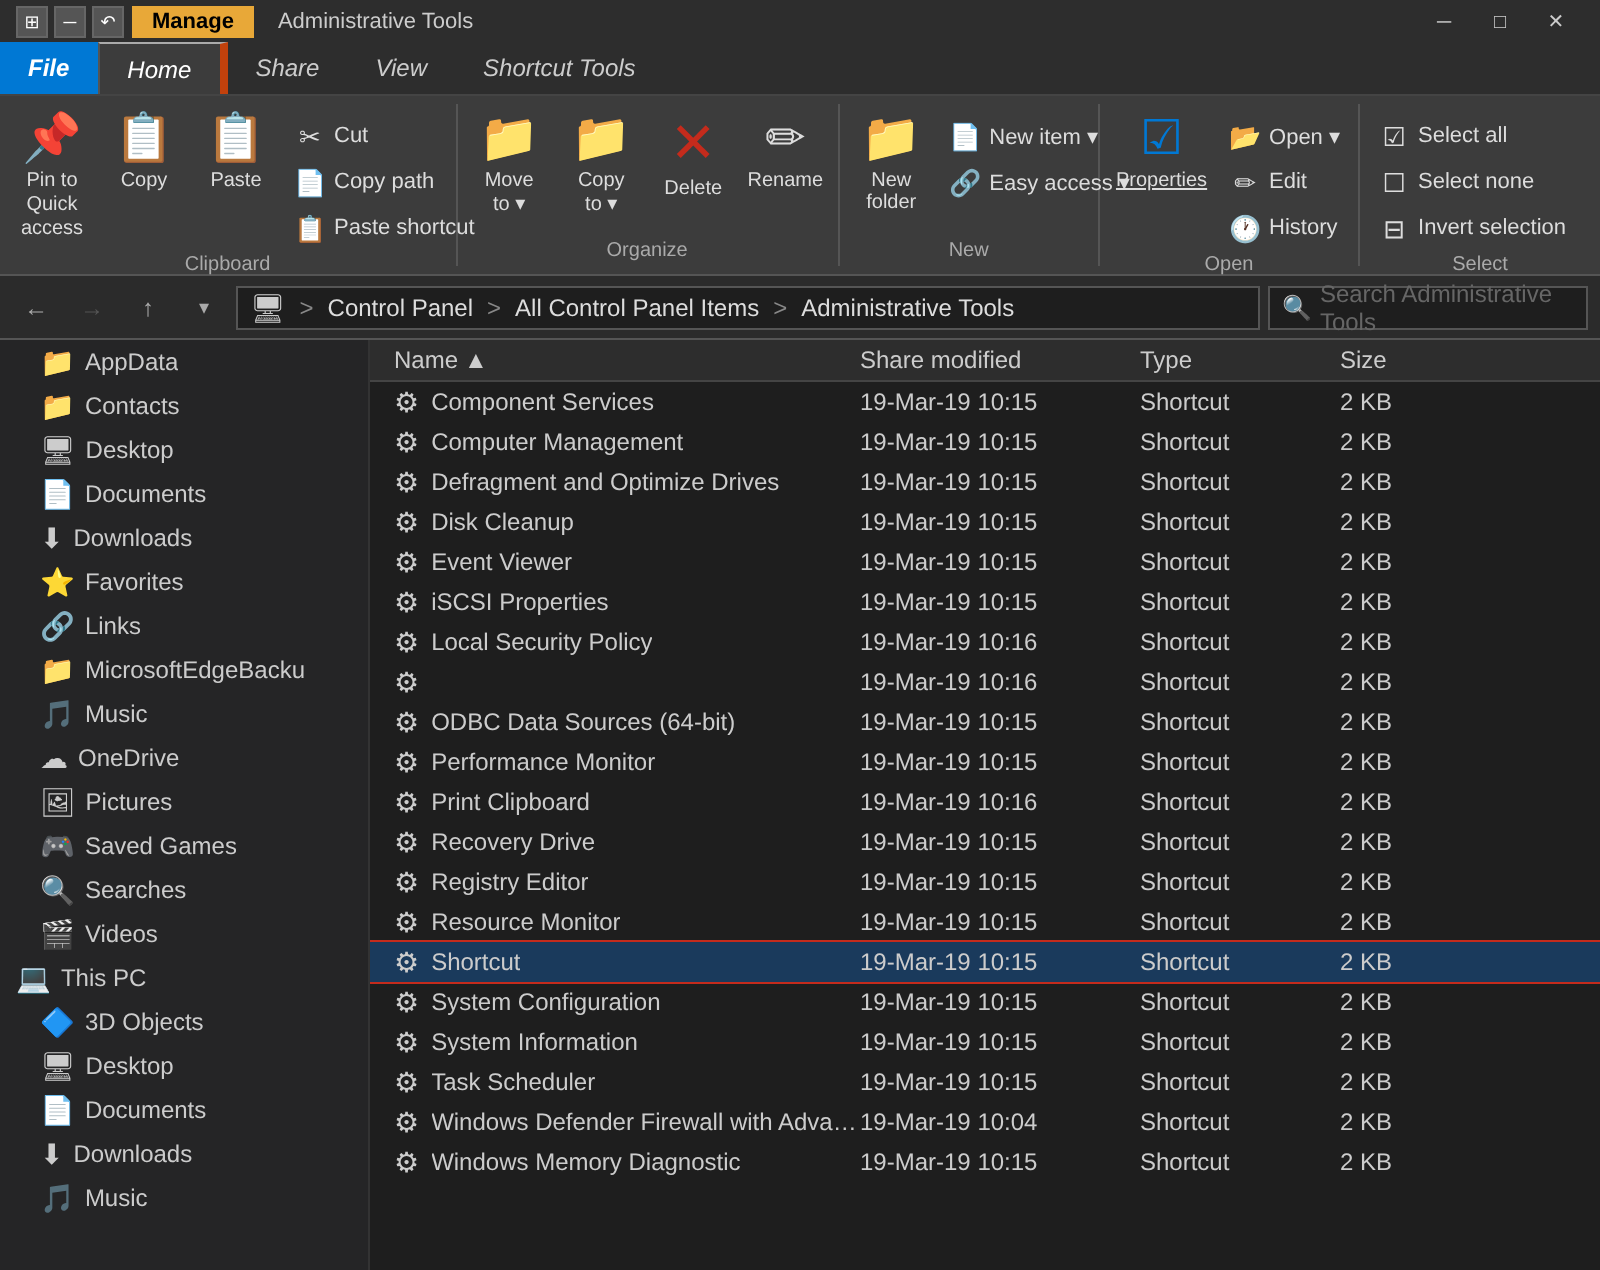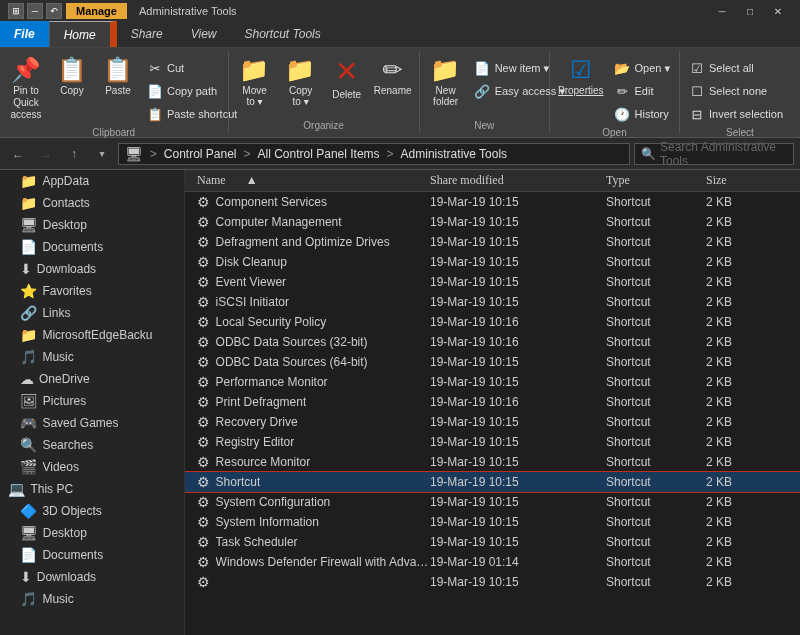--- a/index.html
+++ b/index.html
@@ -35,21 +35,21 @@
       padding: 4px 14px;
       font-size: 12px;
       cursor: pointer;
       height: 26px;
       display: flex;
       align-items: center;
       color: #ccc;
       font-style: italic;
     }
     .ribbon-tab.file { background: #0078d4; color: #fff; font-weight: bold; }
-    .ribbon-tab.active { background: #3c3c3c; color: #fff; border-top: 1px solid #aaa; border-left: 1px solid #555; border-right: 7px solid #c2410c; }
+    .ribbon-tab.active { background: #3c3c3c; color: #fff; border-top: 1px solid #aaa; border-left: 1px solid #555; border-right: 4px solid #c2410c; }
 
     
     .ribbon {
       background: #3c3c3c;
       height: 90px;
       display: flex;
       border-bottom: 1px solid #555;
       padding: 4px 0;
     }
 
@@ -147,23 +147,23 @@
       display: flex;
       background: #2d2d2d;
       border-bottom: 1px solid #444;
       padding: 3px 0;
       font-size: 12px;
       color: #ccc;
       flex-shrink: 0;
     }
     .col-name { width: 245px; padding-left: 12px; cursor: pointer; }
     .col-date { width: 140px; cursor: pointer; }
-    .col-type { width: 100px; cursor: pointer; margin-left: 36px; }
+    .col-type { width: 100px; cursor: pointer; }
     .col-size { width: 80px; text-align: left; padding-right: 10px; cursor: pointer; }
-    .col-header { display: flex; align-items: center; gap: 20px; font-family: Liberation Serif, serif; }
+    .col-header { display: flex; align-items: center; gap: 3px; }
 
     .file-rows {
       overflow-y: auto;
       overflow-x: hidden;
       flex: 1;
     }
     .file-rows::-webkit-scrollbar { width: 8px; }
     .file-rows::-webkit-scrollbar-track { background: #1e1e1e; }
     .file-rows::-webkit-scrollbar-thumb { background: #555; }
 
@@ -555,39 +555,38 @@
             <span class="file-icon">⚙</span>
             <span class="file-name-text">Event Viewer</span>
           </div>
         <div class="col-date">19-Mar-19 10:15</div>
         <div class="col-type">Shortcut</div>
         <div class="col-size">2 KB</div>
       </div>
       <div class="file-row">
         <div class="col-name">
             <span class="file-icon">⚙</span>
-            <span class="file-name-text">iSCSI Initiator</span>
+            <span class="file-name-text">iSCSI Properties</span>
           </div>
         <div class="col-date">19-Mar-19 10:15</div>
         <div class="col-type">Shortcut</div>
         <div class="col-size">2 KB</div>
       </div>
       <div class="file-row">
         <div class="col-name">
             <span class="file-icon">⚙</span>
             <span class="file-name-text">Local Security Policy</span>
           </div>
         <div class="col-date">19-Mar-19 10:16</div>
         <div class="col-type">Shortcut</div>
         <div class="col-size">2 KB</div>
       </div>
       <div class="file-row">
         <div class="col-name">
             <span class="file-icon">⚙</span>
-            <span class="file-name-text">ODBC Data Sources (32-bit)</span>
           </div>
         <div class="col-date">19-Mar-19 10:16</div>
         <div class="col-type">Shortcut</div>
         <div class="col-size">2 KB</div>
       </div>
       <div class="file-row">
         <div class="col-name">
             <span class="file-icon">⚙</span>
             <span class="file-name-text">ODBC Data Sources (64-bit)</span>
           </div>
@@ -600,21 +599,21 @@
             <span class="file-icon">⚙</span>
             <span class="file-name-text">Performance Monitor</span>
           </div>
         <div class="col-date">19-Mar-19 10:15</div>
         <div class="col-type">Shortcut</div>
         <div class="col-size">2 KB</div>
       </div>
       <div class="file-row">
         <div class="col-name">
             <span class="file-icon">⚙</span>
-            <span class="file-name-text">Print Defragment</span>
+            <span class="file-name-text">Print Clipboard</span>
           </div>
         <div class="col-date">19-Mar-19 10:16</div>
         <div class="col-type">Shortcut</div>
         <div class="col-size">2 KB</div>
       </div>
       <div class="file-row">
         <div class="col-name">
             <span class="file-icon">⚙</span>
             <span class="file-name-text">Recovery Drive</span>
           </div>
@@ -674,27 +673,28 @@
           </div>
         <div class="col-date">19-Mar-19 10:15</div>
         <div class="col-type">Shortcut</div>
         <div class="col-size">2 KB</div>
       </div>
       <div class="file-row">
         <div class="col-name">
             <span class="file-icon">⚙</span>
             <span class="file-name-text">Windows Defender Firewall with Advanc...</span>
           </div>
-        <div class="col-date">19-Mar-19 01:14</div>
-        <div class="col-type">Shortcut</div>
-        <div class="col-size">2 KB</div>
-      </div>
-      <div class="file-row">
-        <div class="col-name">
-            <span class="file-icon">⚙</span>
+        <div class="col-date">19-Mar-19 10:04</div>
+        <div class="col-type">Shortcut</div>
+        <div class="col-size">2 KB</div>
+      </div>
+      <div class="file-row">
+        <div class="col-name">
+            <span class="file-icon">⚙</span>
+            <span class="file-name-text">Windows Memory Diagnostic</span>
           </div>
         <div class="col-date">19-Mar-19 10:15</div>
         <div class="col-type">Shortcut</div>
         <div class="col-size">2 KB</div>
       </div>
     </div>
   </div>
 </div>
 
 </body></html>

